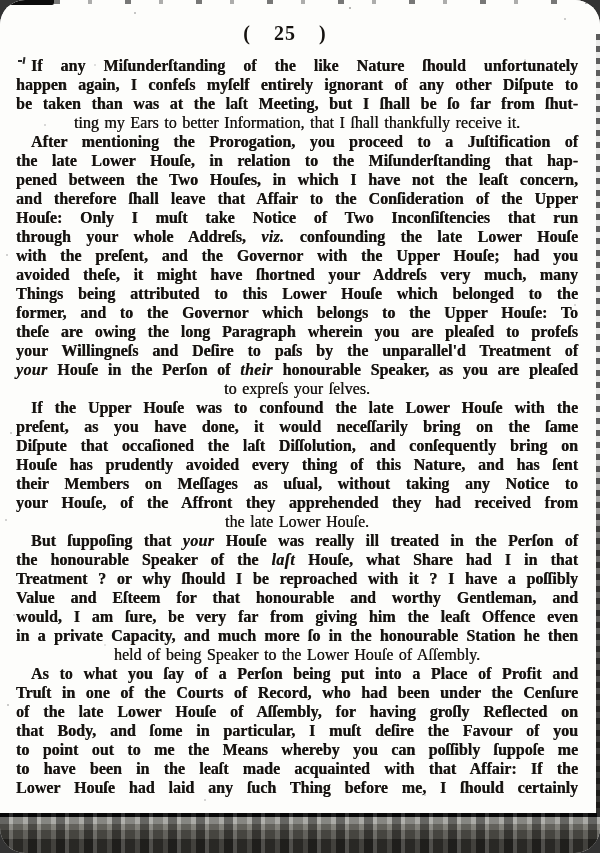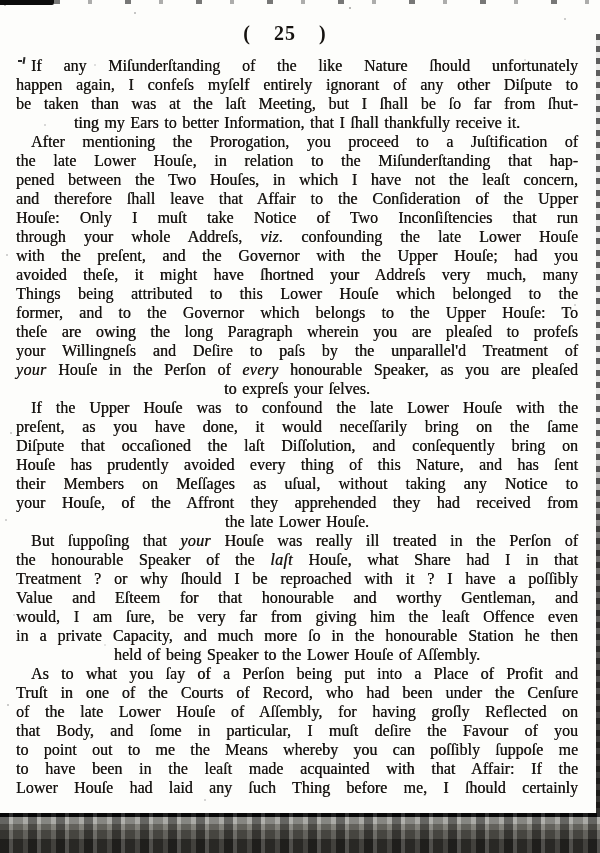--- a/index.html
+++ b/index.html
@@ -4,20 +4,21 @@
 <style>
   html, body { margin: 0; padding: 0; background: #333; }
   .screen {
     position: relative;
     width: 600px;
     height: 853px;
     overflow: hidden;
     background: #fcfcfa;
     font-family: "Liberation Serif", "DejaVu Serif", serif;
     color: #161310;
+    border-radius: 25px;
   }
   
   .page {
     position: absolute;
     left: 0; top: 0; right: 0;
     height: 813px;
     background: #fdfdfb;
   }
   
   .page::after {
@@ -92,20 +93,21 @@
     word-spacing: 1.5px;
     white-space: nowrap;
     text-shadow: 0.35px 0 0 rgba(22,19,16,.8);
     text-align: center;
   }
   .line.just {
     white-space: normal;
     text-align: justify;
     text-align-last: justify;
     text-justify: inter-word;
+    font-weight: bold;
   }
   .line.indent { text-indent: 15px; }
   .line i { font-style: italic; letter-spacing: .3px; }
   
   .blemish {
     position: absolute; left: 18px; top: 57px;
     width: 7px; height: 9px;
   }
   .blemish::before {
     content: "";
@@ -138,21 +140,21 @@
           <div class="line just">pened between the Two Houſes, in which I have not the leaſt concern,</div>
           <div class="line just">and therefore ſhall leave that Affair to the Conſideration of the Upper</div>
           <div class="line just">Houſe: Only I muſt take Notice of Two Inconſiſtencies that run</div>
           <div class="line just">through your whole Addreſs, <i>viz.</i> confounding the late Lower Houſe</div>
           <div class="line just">with the preſent, and the Governor with the Upper Houſe; had you</div>
           <div class="line just">avoided theſe, it might have ſhortned your Addreſs very much, many</div>
           <div class="line just">Things being attributed to this Lower Houſe which belonged to the</div>
           <div class="line just">former, and to the Governor which belongs to the Upper Houſe: To</div>
           <div class="line just">theſe are owing the long Paragraph wherein you are pleaſed to profeſs</div>
           <div class="line just">your Willingneſs and Deſire to paſs by the unparallel'd Treatment of</div>
-          <div class="line just"><i>your</i> Houſe in the Perſon of <i>every</i> honourable Speaker, as you are pleaſed</div>
+          <div class="line just"><i>your</i> Houſe in the Perſon of <i>their</i> honourable Speaker, as you are pleaſed</div>
           <div class="line">to expreſs your ſelves.</div>
         </div>
         <div>
           <div class="line just indent">If the Upper Houſe was to confound the late Lower Houſe with the</div>
           <div class="line just">preſent, as you have done, it would neceſſarily bring on the ſame</div>
           <div class="line just">Diſpute that occaſioned the laſt Diſſolution, and conſequently bring on</div>
           <div class="line just">Houſe has prudently avoided every thing of this Nature, and has ſent</div>
           <div class="line just">their Members on Meſſages as uſual, without taking any Notice to</div>
           <div class="line just">your Houſe, of the Affront they apprehended they had received from</div>
           <div class="line">the late Lower Houſe.</div>

